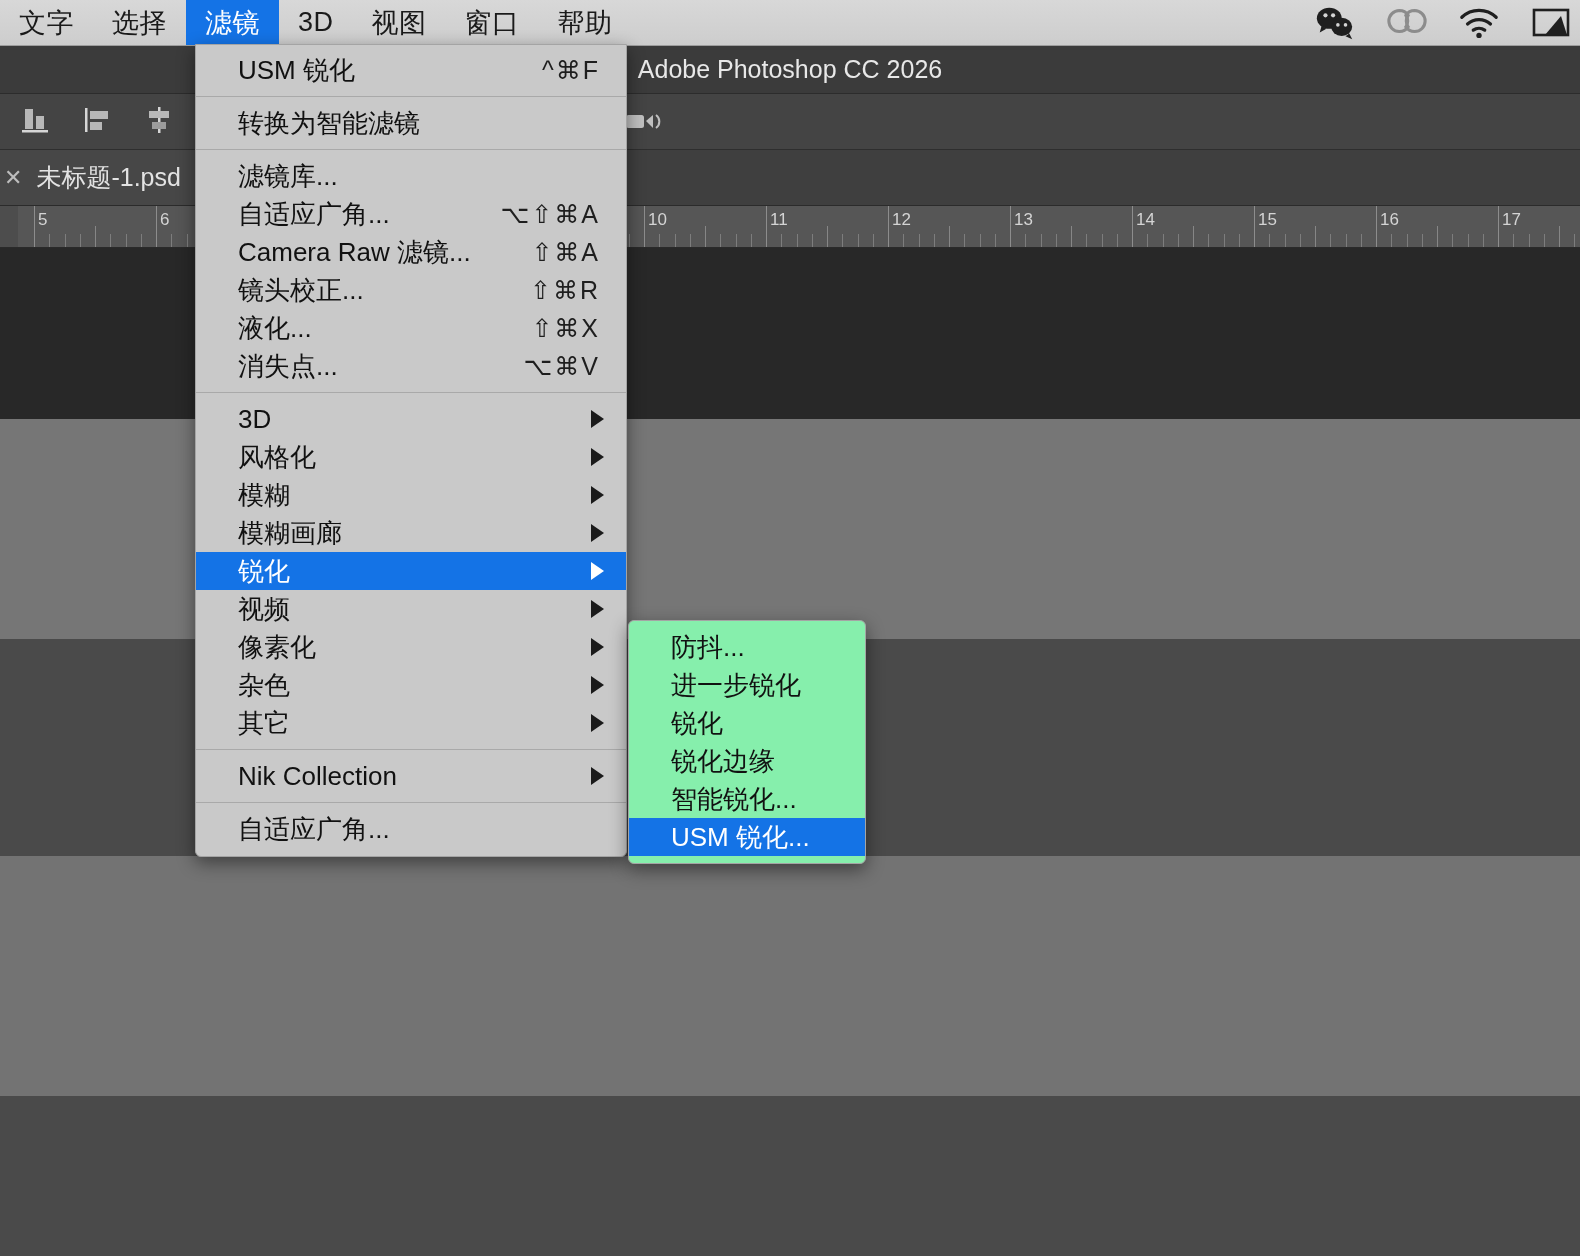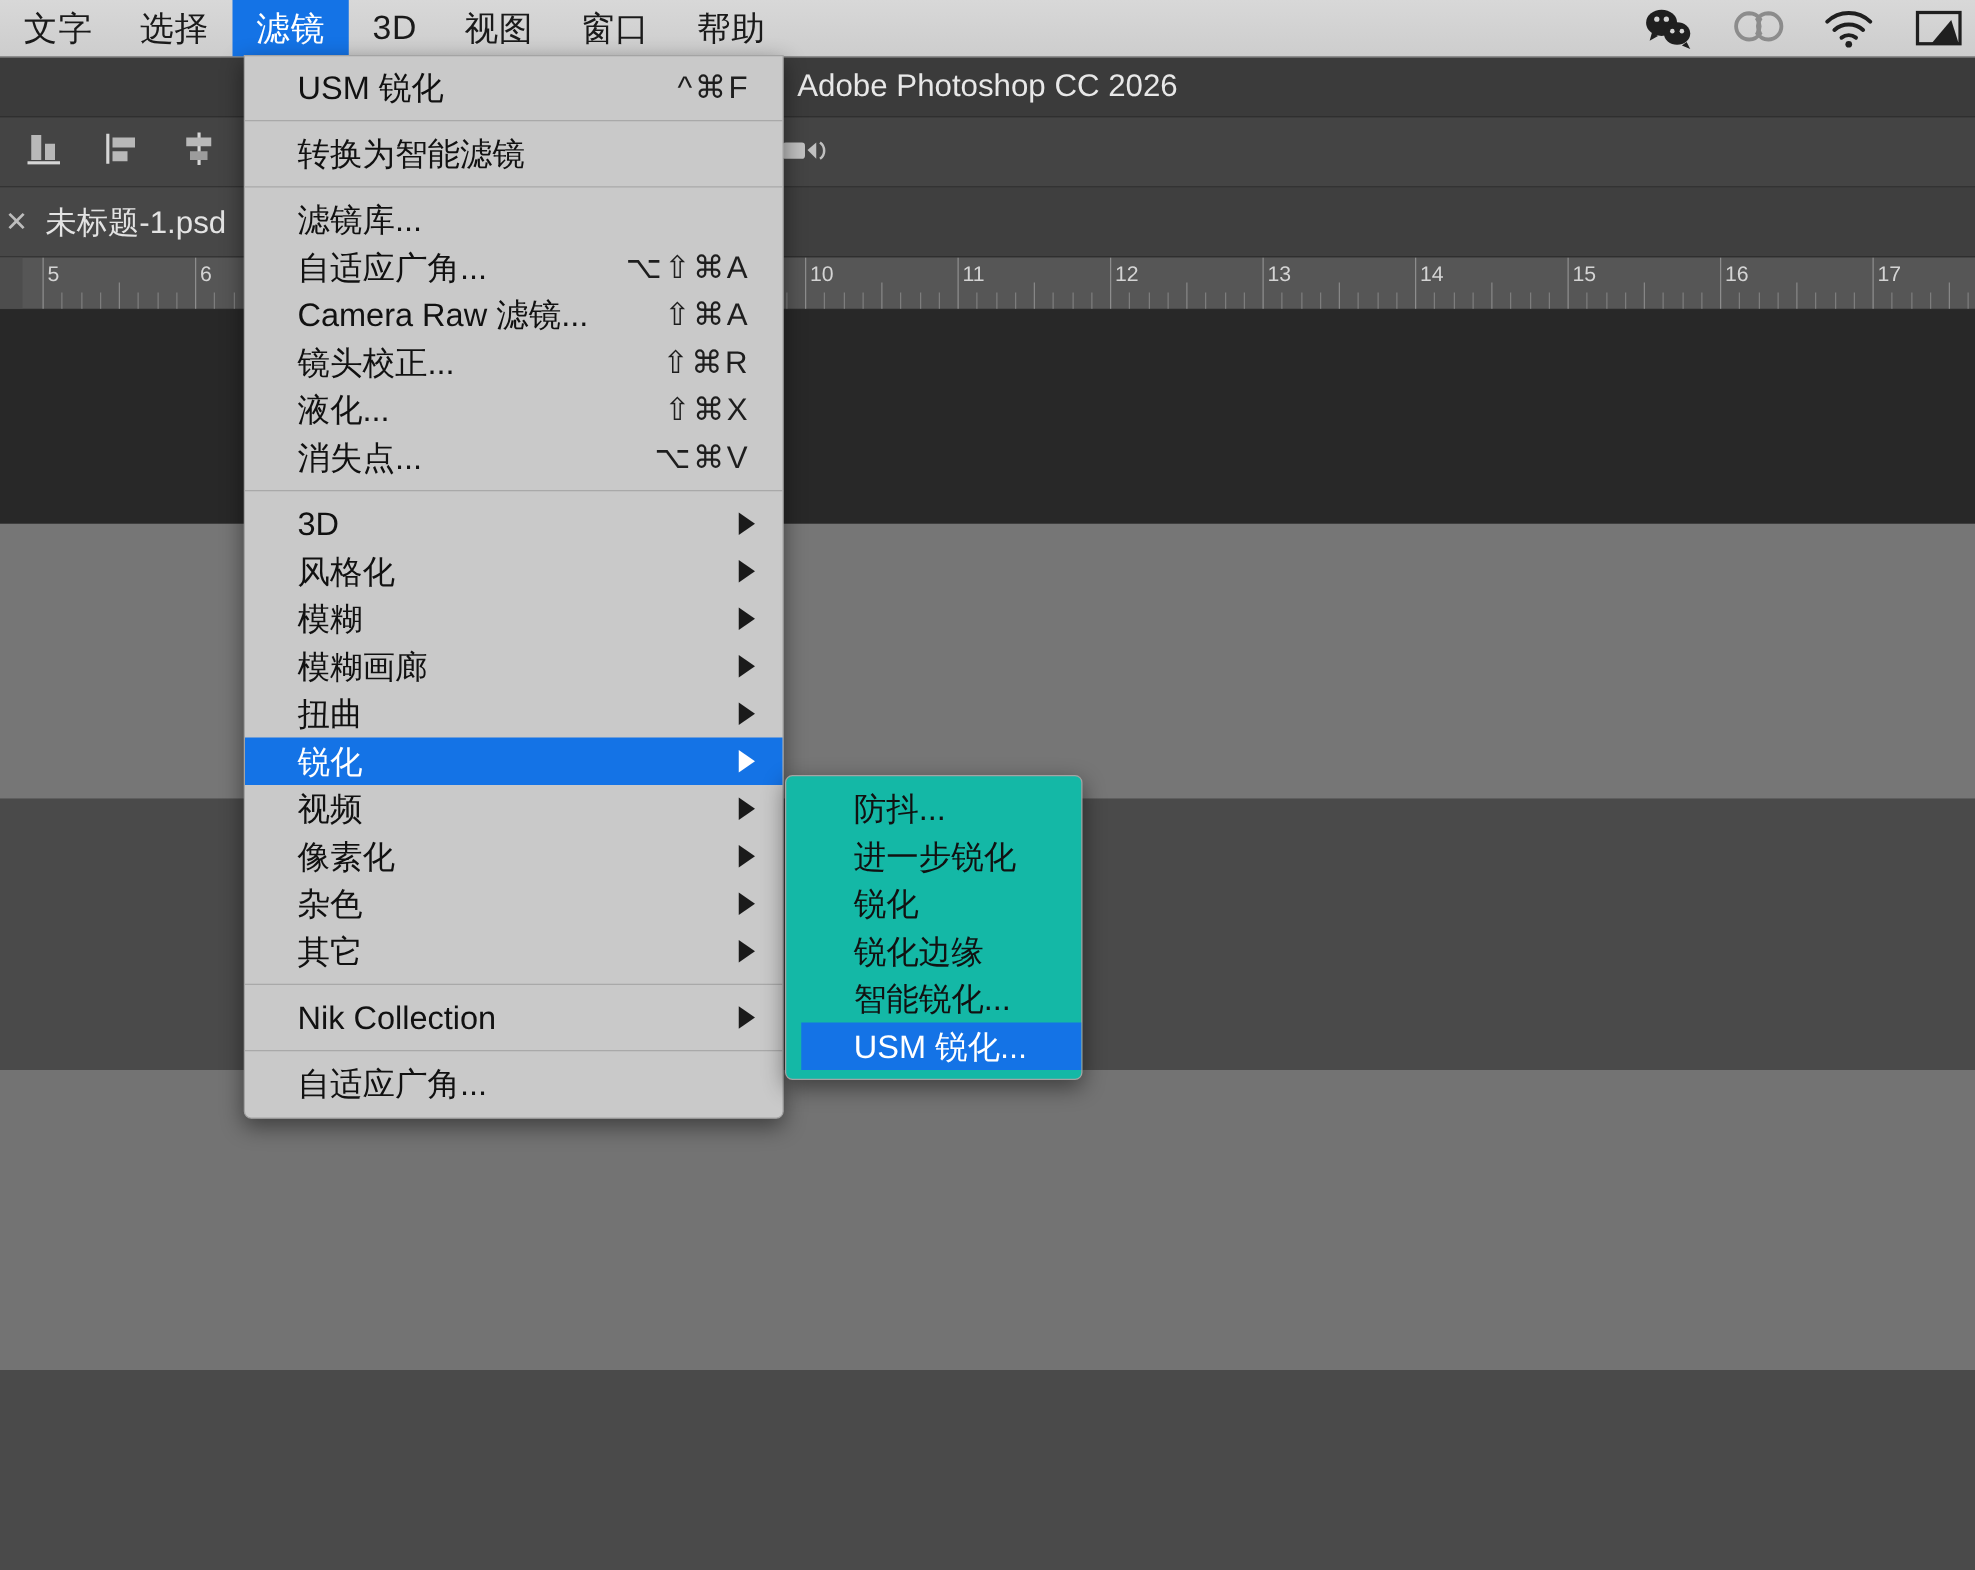--- a/index.html
+++ b/index.html
@@ -126,25 +126,25 @@
     border-bottom: 9px solid transparent;
   }
   .mitem.selected { background: #1473e6; color: #ffffff; }
   .mitem.selected .marrow { border-left-color: #ffffff; }
   .msep { height: 1px; background: #a9a9a9; margin: 7px 0 7px 0; }
 
   
   .submenu {
     position: absolute; left: 628px; top: 620px;
     width: 238px;
-    background: #14b8a6;
+    background: #86efac;
     border: 1px solid #a4a4a4;
     border-radius: 6px;
     box-shadow: 0 6px 18px rgba(0,0,0,0.45);
-    padding: 7px 0 7px 12px;
+    padding: 7px 0 7px 0;
     z-index: 70;
   }
   .sitem {
     display: flex; align-items: center;
     height: 38px; padding: 0 16px 0 42px;
     font-size: 26px; color: #111111; white-space: nowrap;
   }
   .sitem.selected { background: #1473e6; color: #ffffff; }
 </style>
 </head>
@@ -472,24 +472,20 @@
         <span class="marrow"></span>
       </div>
       <div class="mitem">
         <span class="mlabel">模糊</span>
         <span class="marrow"></span>
       </div>
       <div class="mitem">
         <span class="mlabel">模糊画廊</span>
         <span class="marrow"></span>
       </div>
-      <div class="mitem">
-        <span class="mlabel">扭曲</span>
-        <span class="marrow"></span>
-      </div>
       <div class="mitem selected">
         <span class="mlabel">锐化</span>
         <span class="marrow"></span>
       </div>
       <div class="mitem">
         <span class="mlabel">视频</span>
         <span class="marrow"></span>
       </div>
       <div class="mitem">
         <span class="mlabel">像素化</span>

